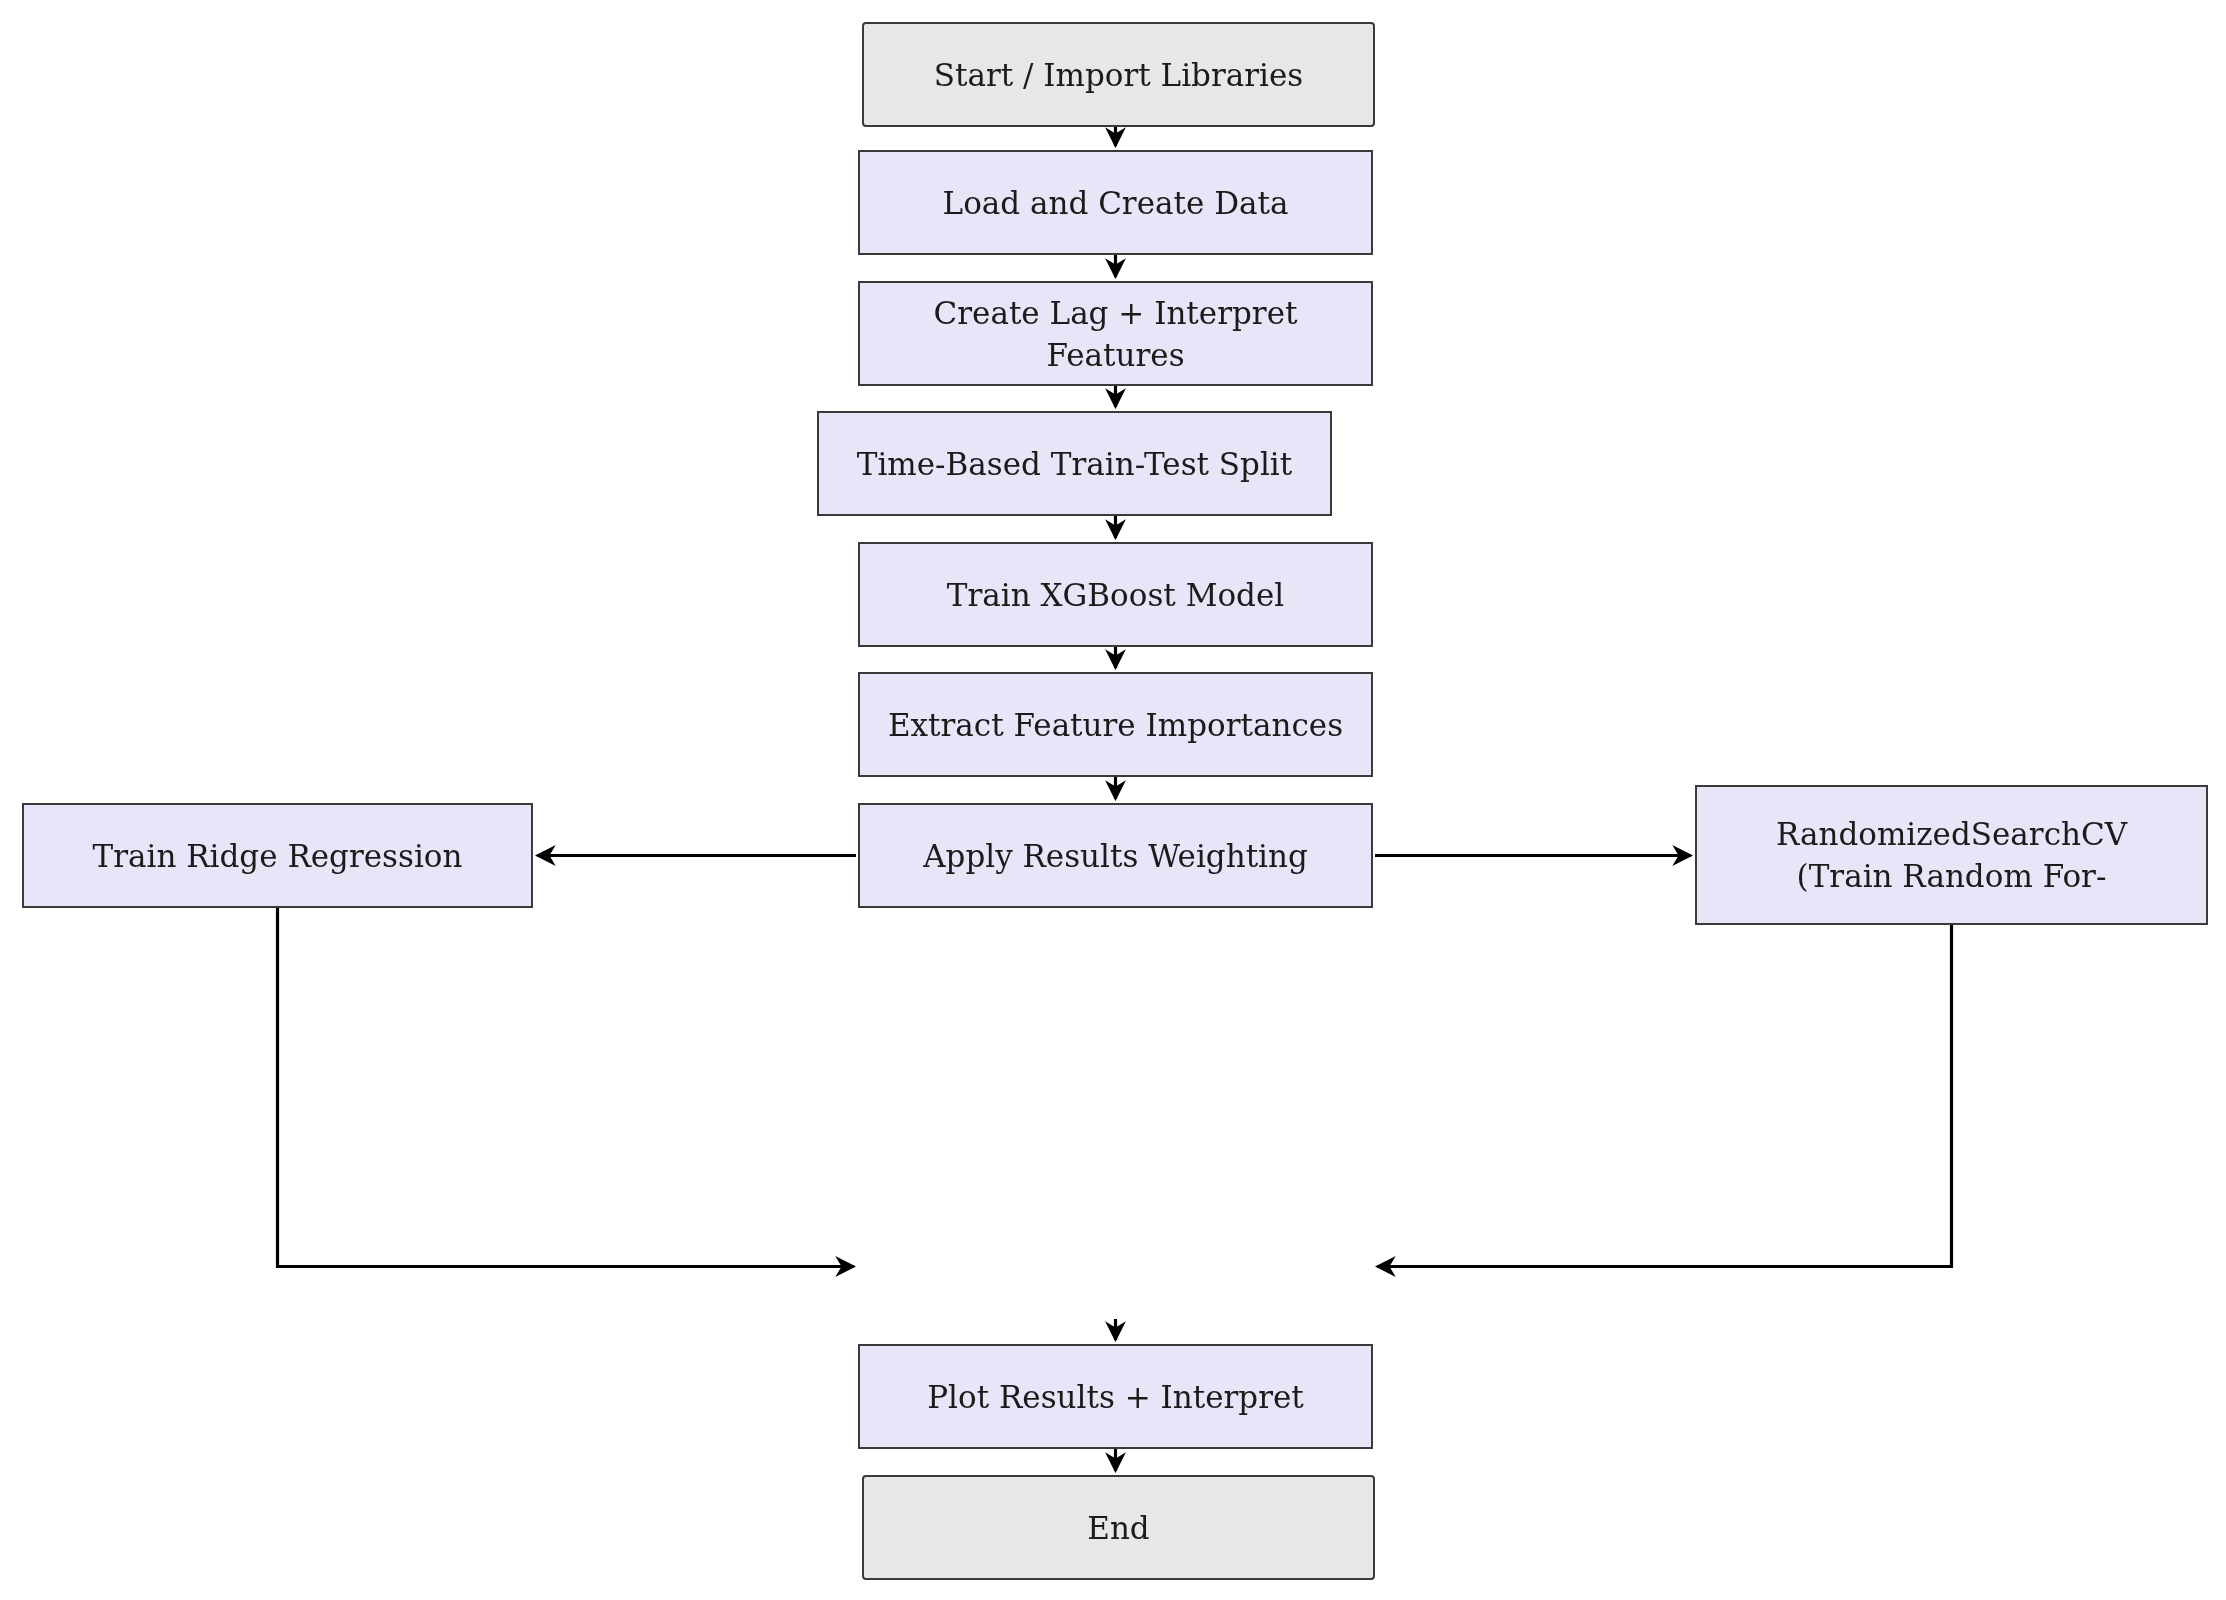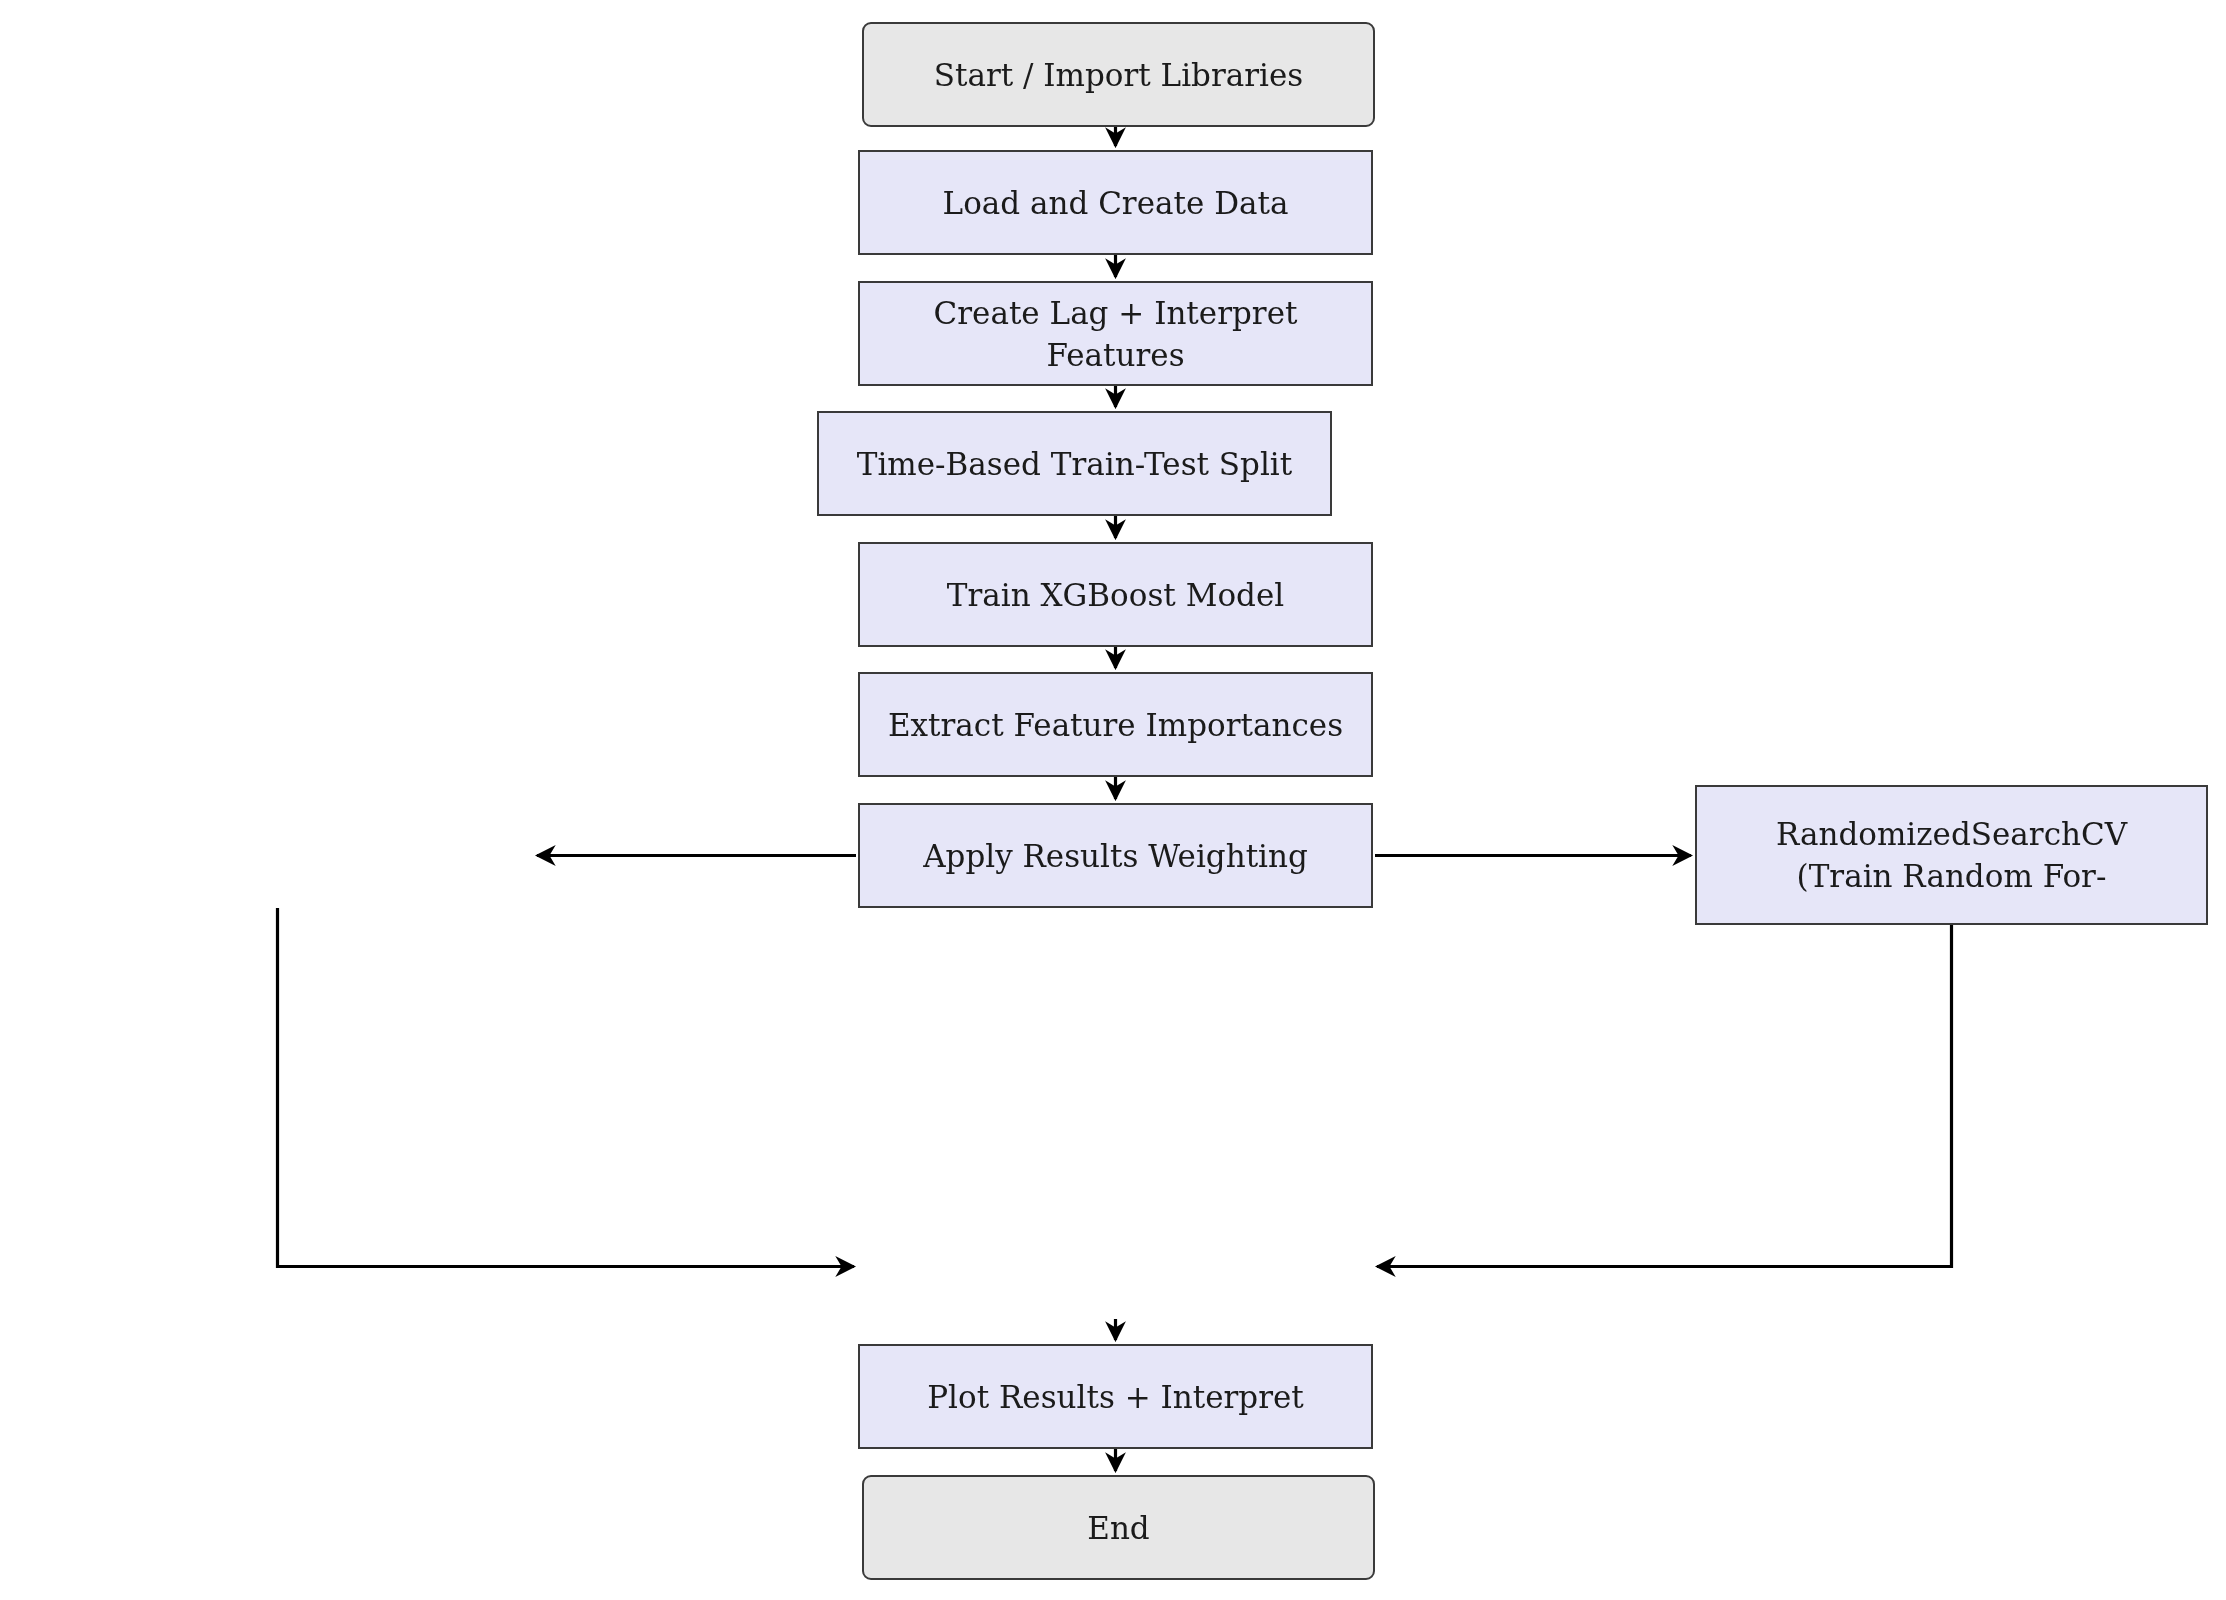--- a/index.html
+++ b/index.html
@@ -40,21 +40,21 @@
     font-size: 31px;
     line-height: 42px;
     border: 2px solid var(--border, #3a3a3a);
     padding: 4px 10px;
   }
   .process {
     background: var(--process-fill, #e6e6f8);
   }
   .terminal {
     background: var(--terminal-fill, #e7e7e7);
-    border-radius: 9px;
+    border-radius: 4px;
   }
   .math-var {
     font-style: italic;
   }
   sup.math-sup {
     font-size: 0.65em;
     line-height: 0;
   }
   
   #node-start    { left: 862px;  top: 22px;   width: 513px; height: 105px; }
@@ -119,20 +119,23 @@
   </div>
 
   <div id="node-extract" class="node process">
     <span>Extract Feature Importances</span>
   </div>
 
   <div id="node-weight" class="node process">
     <span>Apply Results Weighting</span>
   </div>
 
+  <div id="node-ridge" class="node process">
+    <span>Train Ridge Regression</span>
+  </div>
 
   <div id="node-rscv" class="node process">
     <span>
       <span style="display:block">RandomizedSearchCV</span>
       <span style="display:block">(Train Random For-</span>
     </span>
   </div>
 
 
   <div id="node-plot" class="node process">

